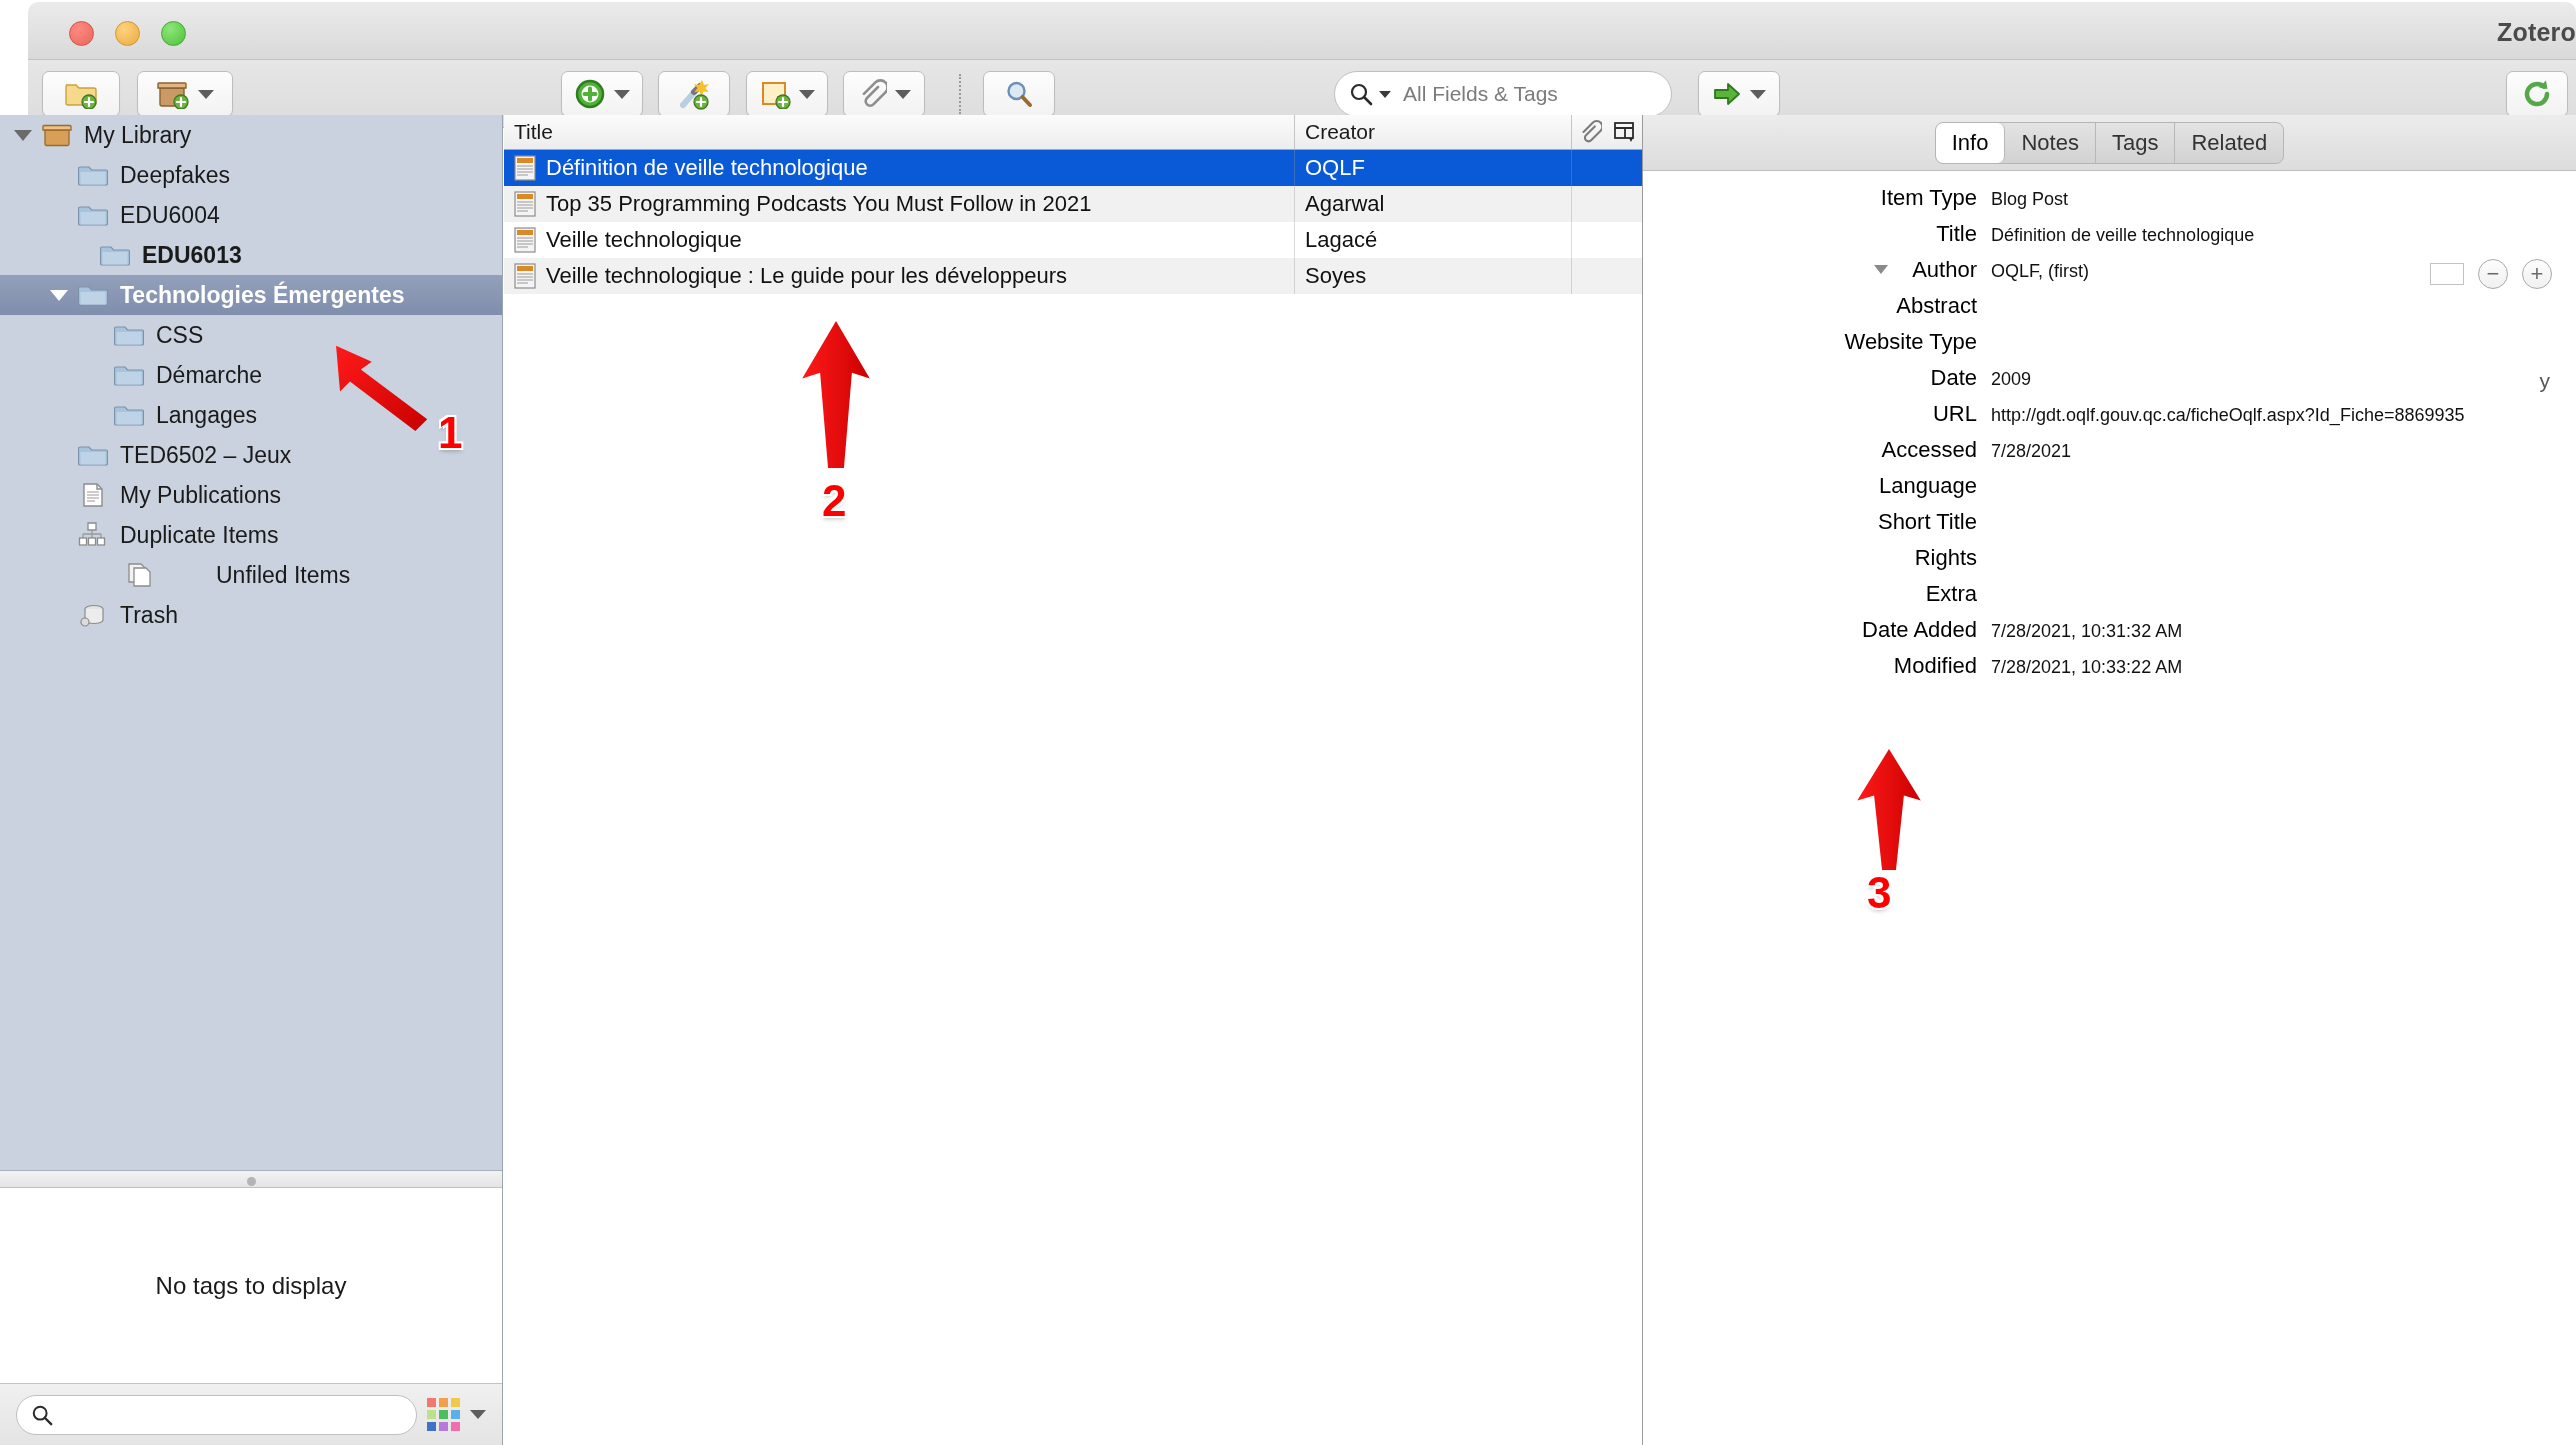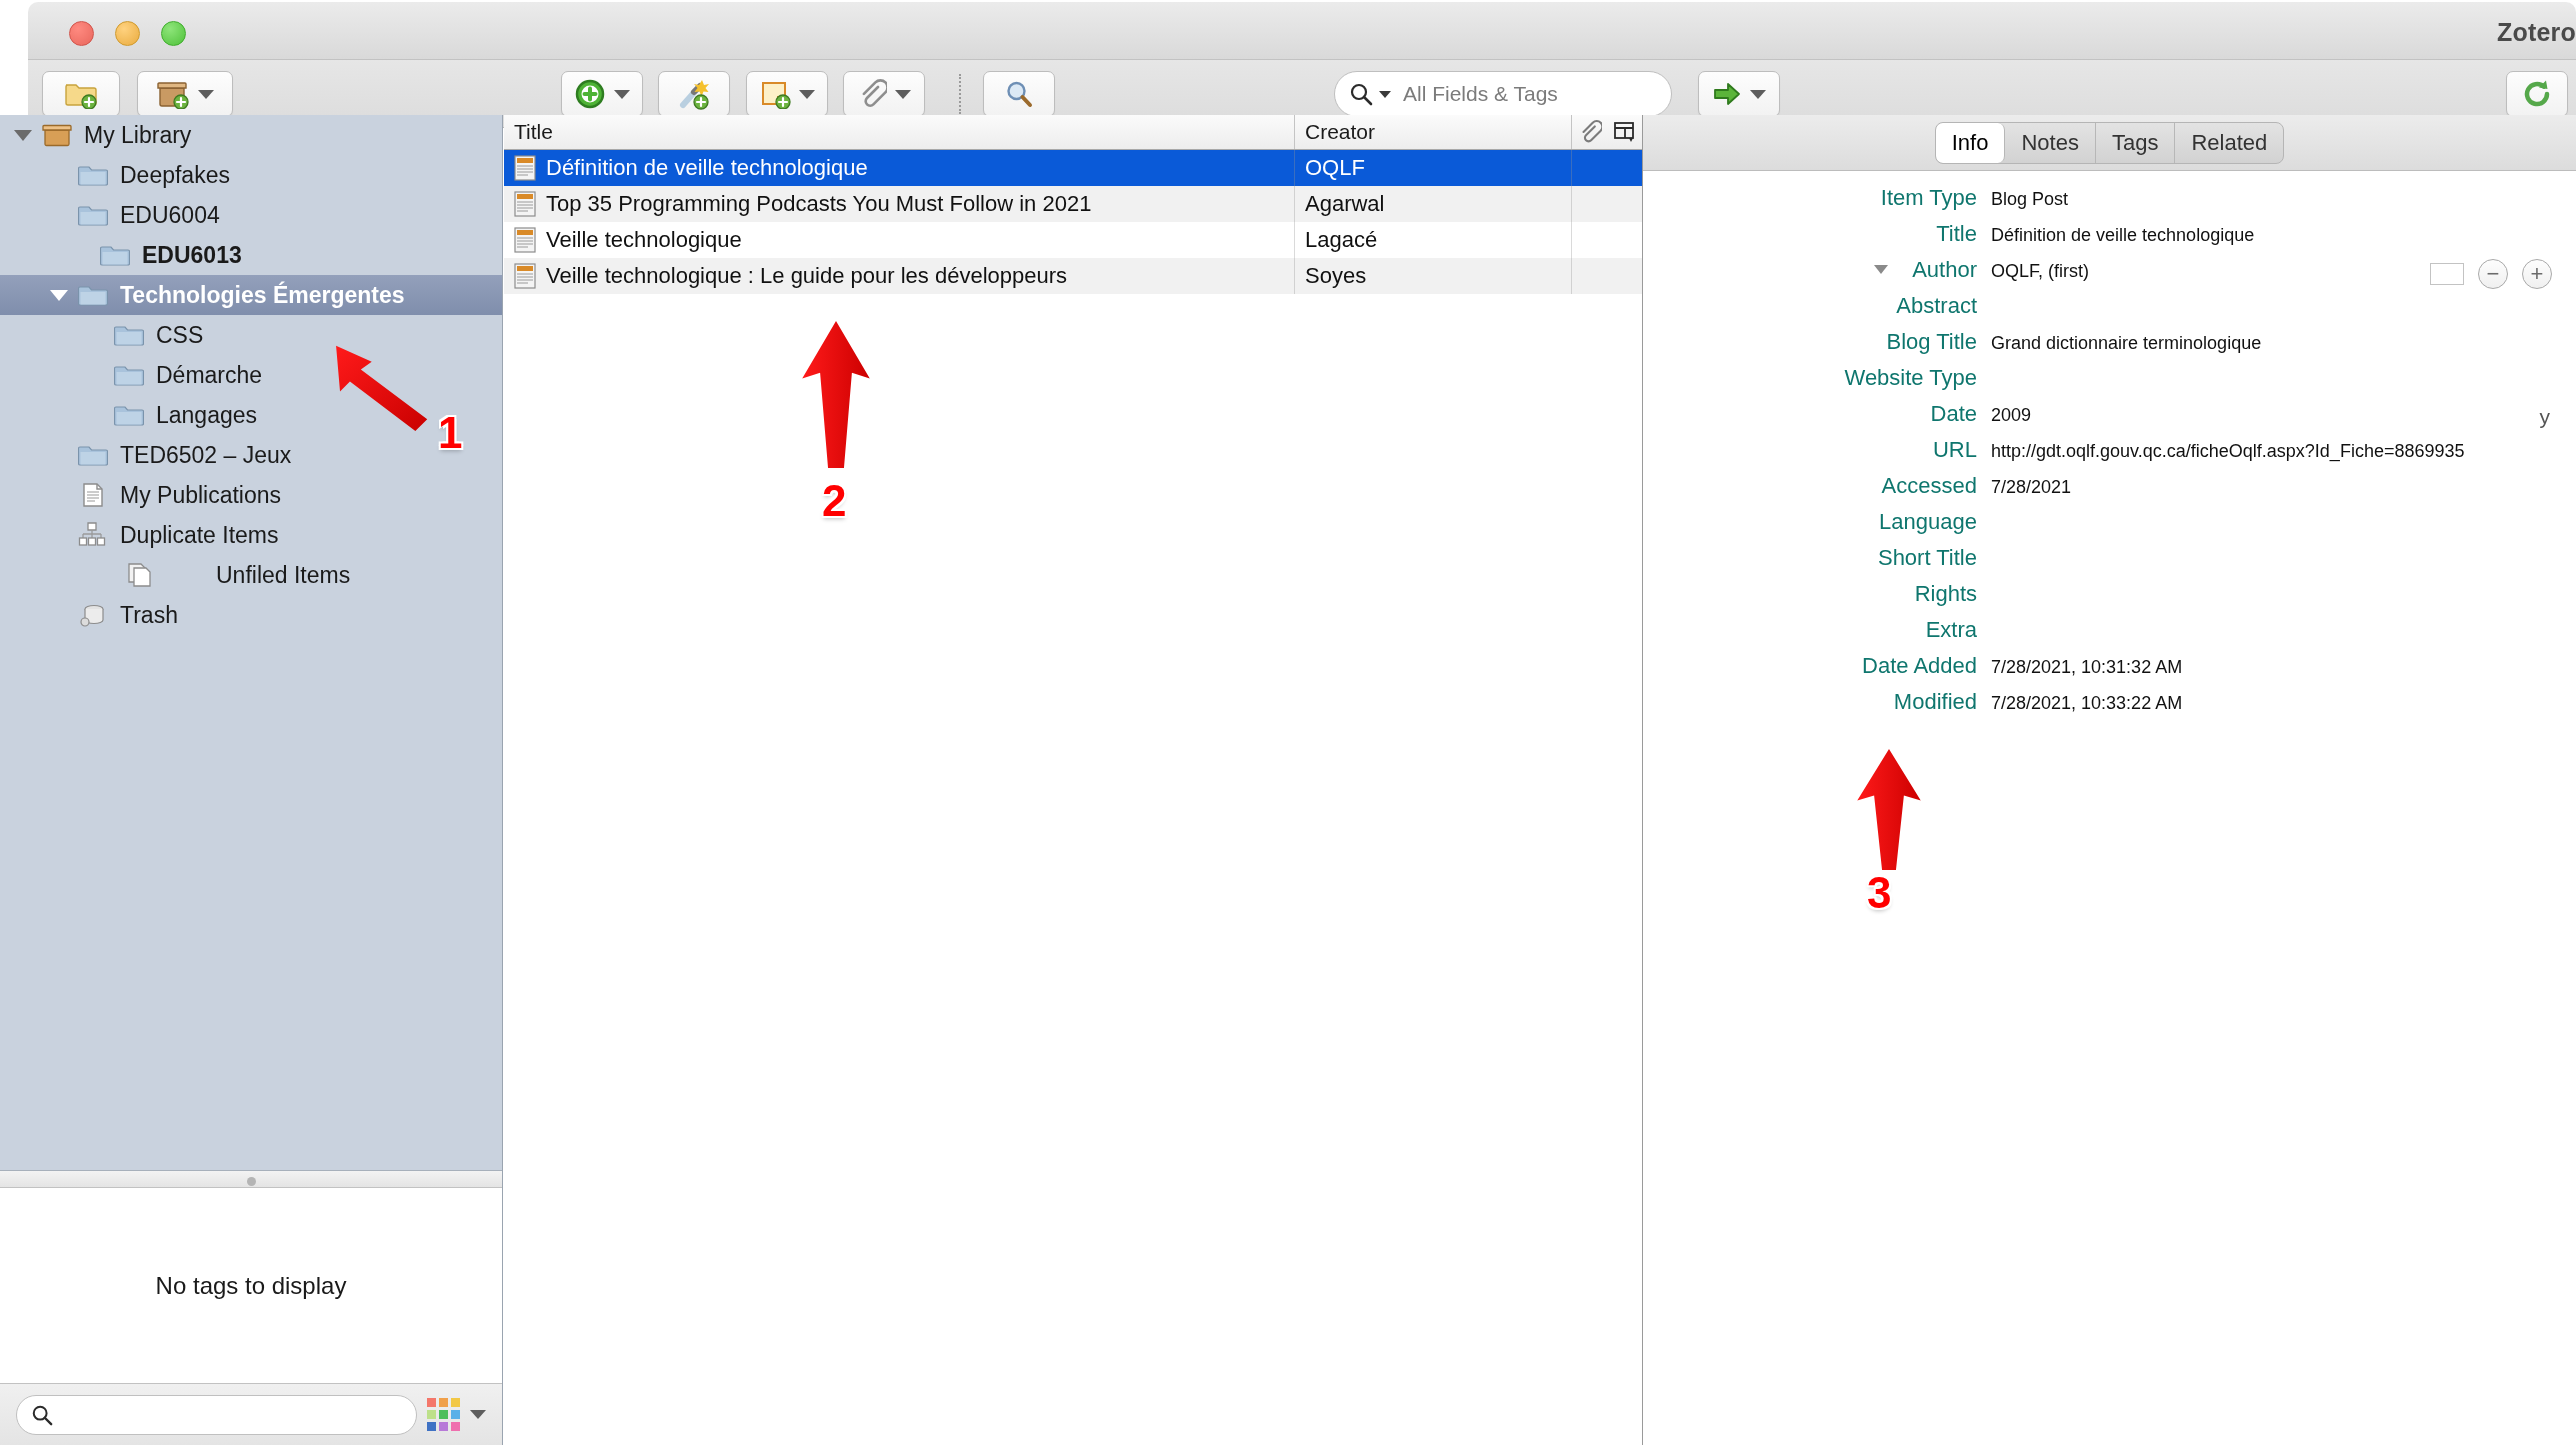--- a/index.html
+++ b/index.html
@@ -152,21 +152,21 @@
     padding: 0 16px; height: 100%; display: flex; align-items: center;
     font-size: 22px; font-weight: normal; color: #333; border-right: 1px solid #b7b7b7;
   }
   .tab:last-child { border-right: none; }
   .tab.active { background: #fff; border-radius: 7px; color: #000; }
 
   .fields { position: absolute; left: 0; right: 0; top: 56px; bottom: 0; padding-top: 14px; }
   .frow { display: flex; align-items: baseline; min-height: 36px; position: relative; }
   .flabel {
     width: 348px; text-align: right; padding-right: 14px;
-    font-size: 22px; color: #0f766e; white-space: nowrap; position: relative;
+    font-size: 22px; color: #000000; white-space: nowrap; position: relative;
   }
   .fvalue { font-size: 18px; color: #111; white-space: nowrap; }
   .field-twisty {
     position: absolute; left: 231px; top: 8px;
     width: 0; height: 0; border-left: 7px solid transparent; border-right: 7px solid transparent;
     border-top: 9px solid #8a8a8a;
   }
   .row-extras { position: absolute; right: 24px; top: 2px; display: flex; align-items: center; gap: 14px; }
   .tiny-input { width: 34px; height: 22px; border: 1px solid #c3c3c3; background: #fff; }
   .circ-btn {
@@ -522,24 +522,20 @@
             <div class="tiny-input"></div>
             <div class="circ-btn">−</div>
             <div class="circ-btn">+</div>
           </div>
         </div>
         <div class="frow">
           <div class="flabel"><span>Abstract</span></div>
           <div class="fvalue"></div>
         </div>
         <div class="frow">
-          <div class="flabel"><span>Blog Title</span></div>
-          <div class="fvalue">Grand dictionnaire terminologique</div>
-        </div>
-        <div class="frow">
           <div class="flabel"><span>Website Type</span></div>
           <div class="fvalue"></div>
         </div>
         <div class="frow">
           <div class="flabel"><span>Date</span></div>
           <div class="fvalue">2009</div>
           <div class="year-hint">y</div>
         </div>
         <div class="frow">
           <div class="flabel"><span>URL</span></div>

